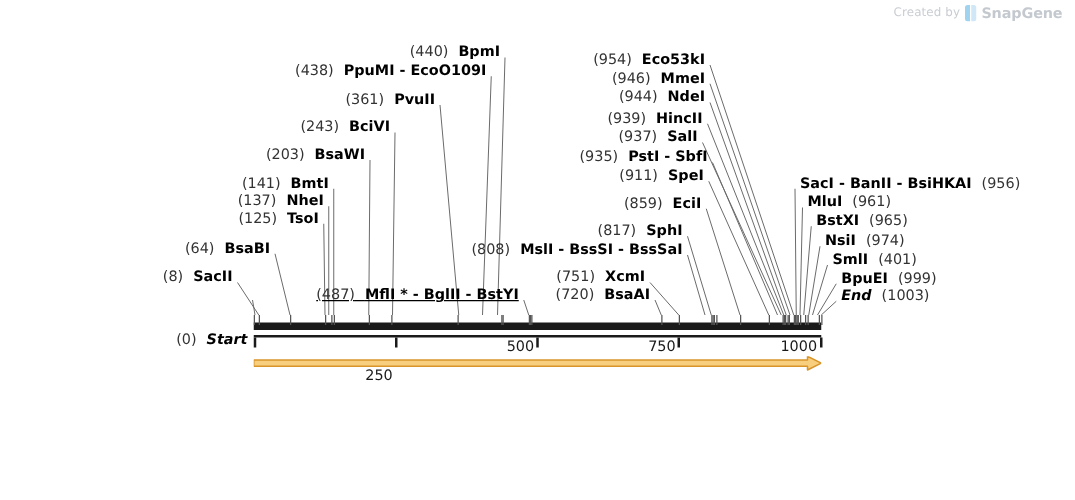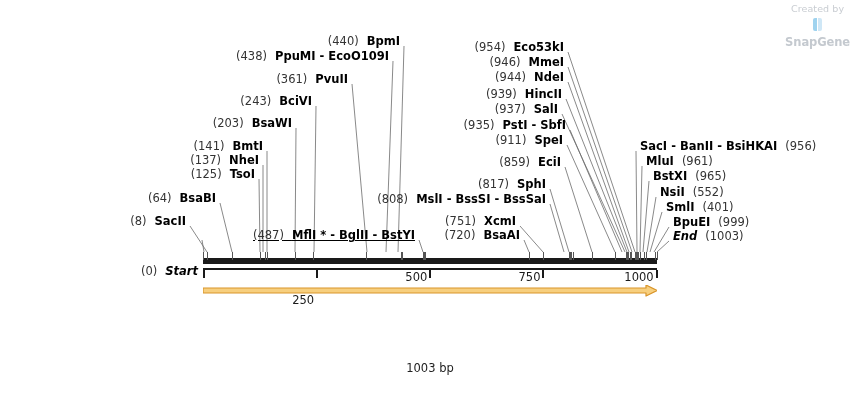--- a/index.html
+++ b/index.html
@@ -21,21 +21,20 @@
     position: absolute;
     top: 3px;
     right: 10px;
     display: flex;
     align-items: center;
     gap: 4px;
     font-size: 9.5px;
     color: #c9cdd2;
     letter-spacing: .1px;
     user-select: none;
-    flex-direction: column;
   }
   #watermark .sg-logo {
     display: inline-block;
     width: 9px;
     height: 13px;
     position: relative;
   }
   #watermark .sg-logo .l {
     position: absolute;
     top: 0; left: 0;
@@ -221,21 +220,21 @@
       <div class="label leftward" style="top: 178px; right: 314px;"><span class="pos">(817)</span>&nbsp;&nbsp;<span class="enz">SphI</span></div>
       <div class="label leftward" style="top: 193px; right: 314px;"><span class="pos">(808)</span>&nbsp;&nbsp;<span class="enz">MslI  -  BssSI  -  BssSaI</span></div>
       <div class="label leftward" style="top: 215px; right: 344px;"><span class="pos">(751)</span>&nbsp;&nbsp;<span class="enz">XcmI</span></div>
       <div class="label leftward" style="top: 229px; right: 340px;"><span class="pos">(720)</span>&nbsp;&nbsp;<span class="enz">BsaAI</span></div>
       <div class="label leftward" style="top: 229px; right: 445px; text-decoration: underline;"><span class="pos">(487)</span>&nbsp;&nbsp;<span class="enz">MflI *  -  BglII  -  BstYI</span></div>
     </div>
   <div id="labels-right">
       <div class="label rightward" style="top: 140px; left: 640px;"><span class="enz">SacI  -  BanII  -  BsiHKAI</span>&nbsp;&nbsp;<span class="pos">(956)</span></div>
       <div class="label rightward" style="top: 155px; left: 646px;"><span class="enz">MluI</span>&nbsp;&nbsp;<span class="pos">(961)</span></div>
       <div class="label rightward" style="top: 170px; left: 653px;"><span class="enz">BstXI</span>&nbsp;&nbsp;<span class="pos">(965)</span></div>
-      <div class="label rightward" style="top: 186px; left: 660px;"><span class="enz">NsiI</span>&nbsp;&nbsp;<span class="pos">(552)</span></div>
+      <div class="label rightward" style="top: 186px; left: 660px;"><span class="enz">NsiI</span>&nbsp;&nbsp;<span class="pos">(974)</span></div>
       <div class="label rightward" style="top: 201px; left: 666px;"><span class="enz">SmlI</span>&nbsp;&nbsp;<span class="pos">(401)</span></div>
       <div class="label rightward" style="top: 216px; left: 673px;"><span class="enz">BpuEI</span>&nbsp;&nbsp;<span class="pos">(999)</span></div>
       <div class="label italic rightward" style="top: 230px; left: 673px;"><span class="enz">End</span>&nbsp;&nbsp;<span class="pos">(1003)</span></div>
     </div>
 
   <div id="backbone" style="left: 203px; top: 258px; width: 454px; height: 6px; background: rgb(26, 26, 26);"></div>
 
   <div id="cut-ticks">
       <div class="cut-tick" style="left: 203px; top: 252px; height: 8px; background: rgb(85, 85, 85);"></div>
       <div class="cut-tick" style="left: 206.621px; top: 252px; height: 8px; background: rgb(85, 85, 85);"></div>
@@ -290,14 +289,13 @@
     </div>
 
   <div id="orf" style="left: 203px; top: 285px;">
       <svg width="454" height="14" viewBox="0 0 454 14" xmlns="http://www.w3.org/2000/svg">
         <path d="M0 3 H443 V0 L454 5.5 L443 11 V8 H0 Z" fill="#f7cf7e" stroke="#d9952a" stroke-width="1.2" stroke-linejoin="round"></path>
       </svg>
     </div>
 </div>
 
 <div id="title-block">
-  <div id="plasmid-size">1003 bp</div>
 </div>
 
 </body></html>

